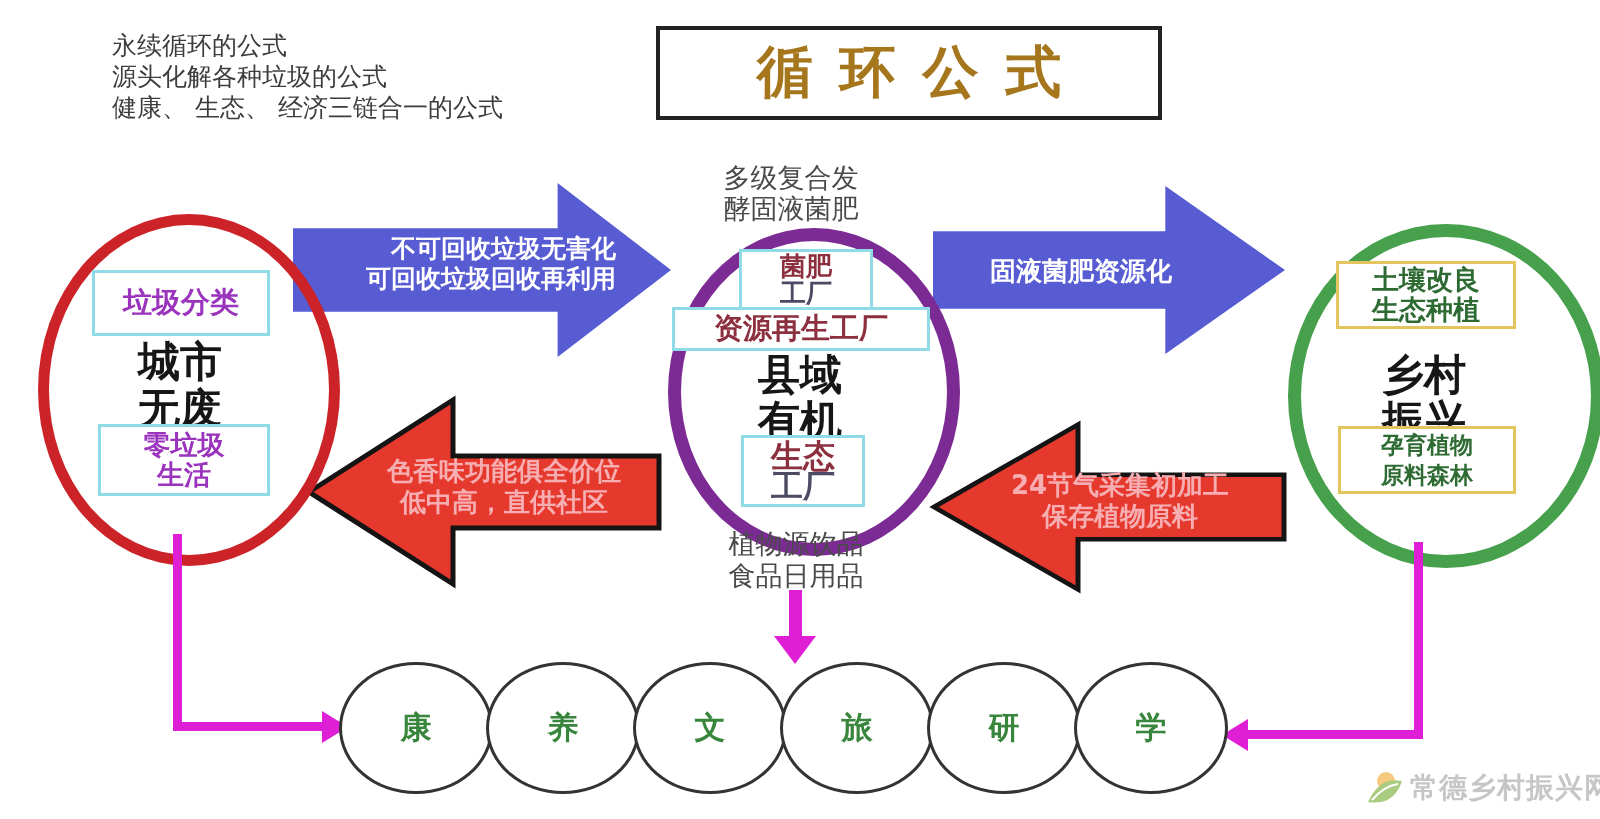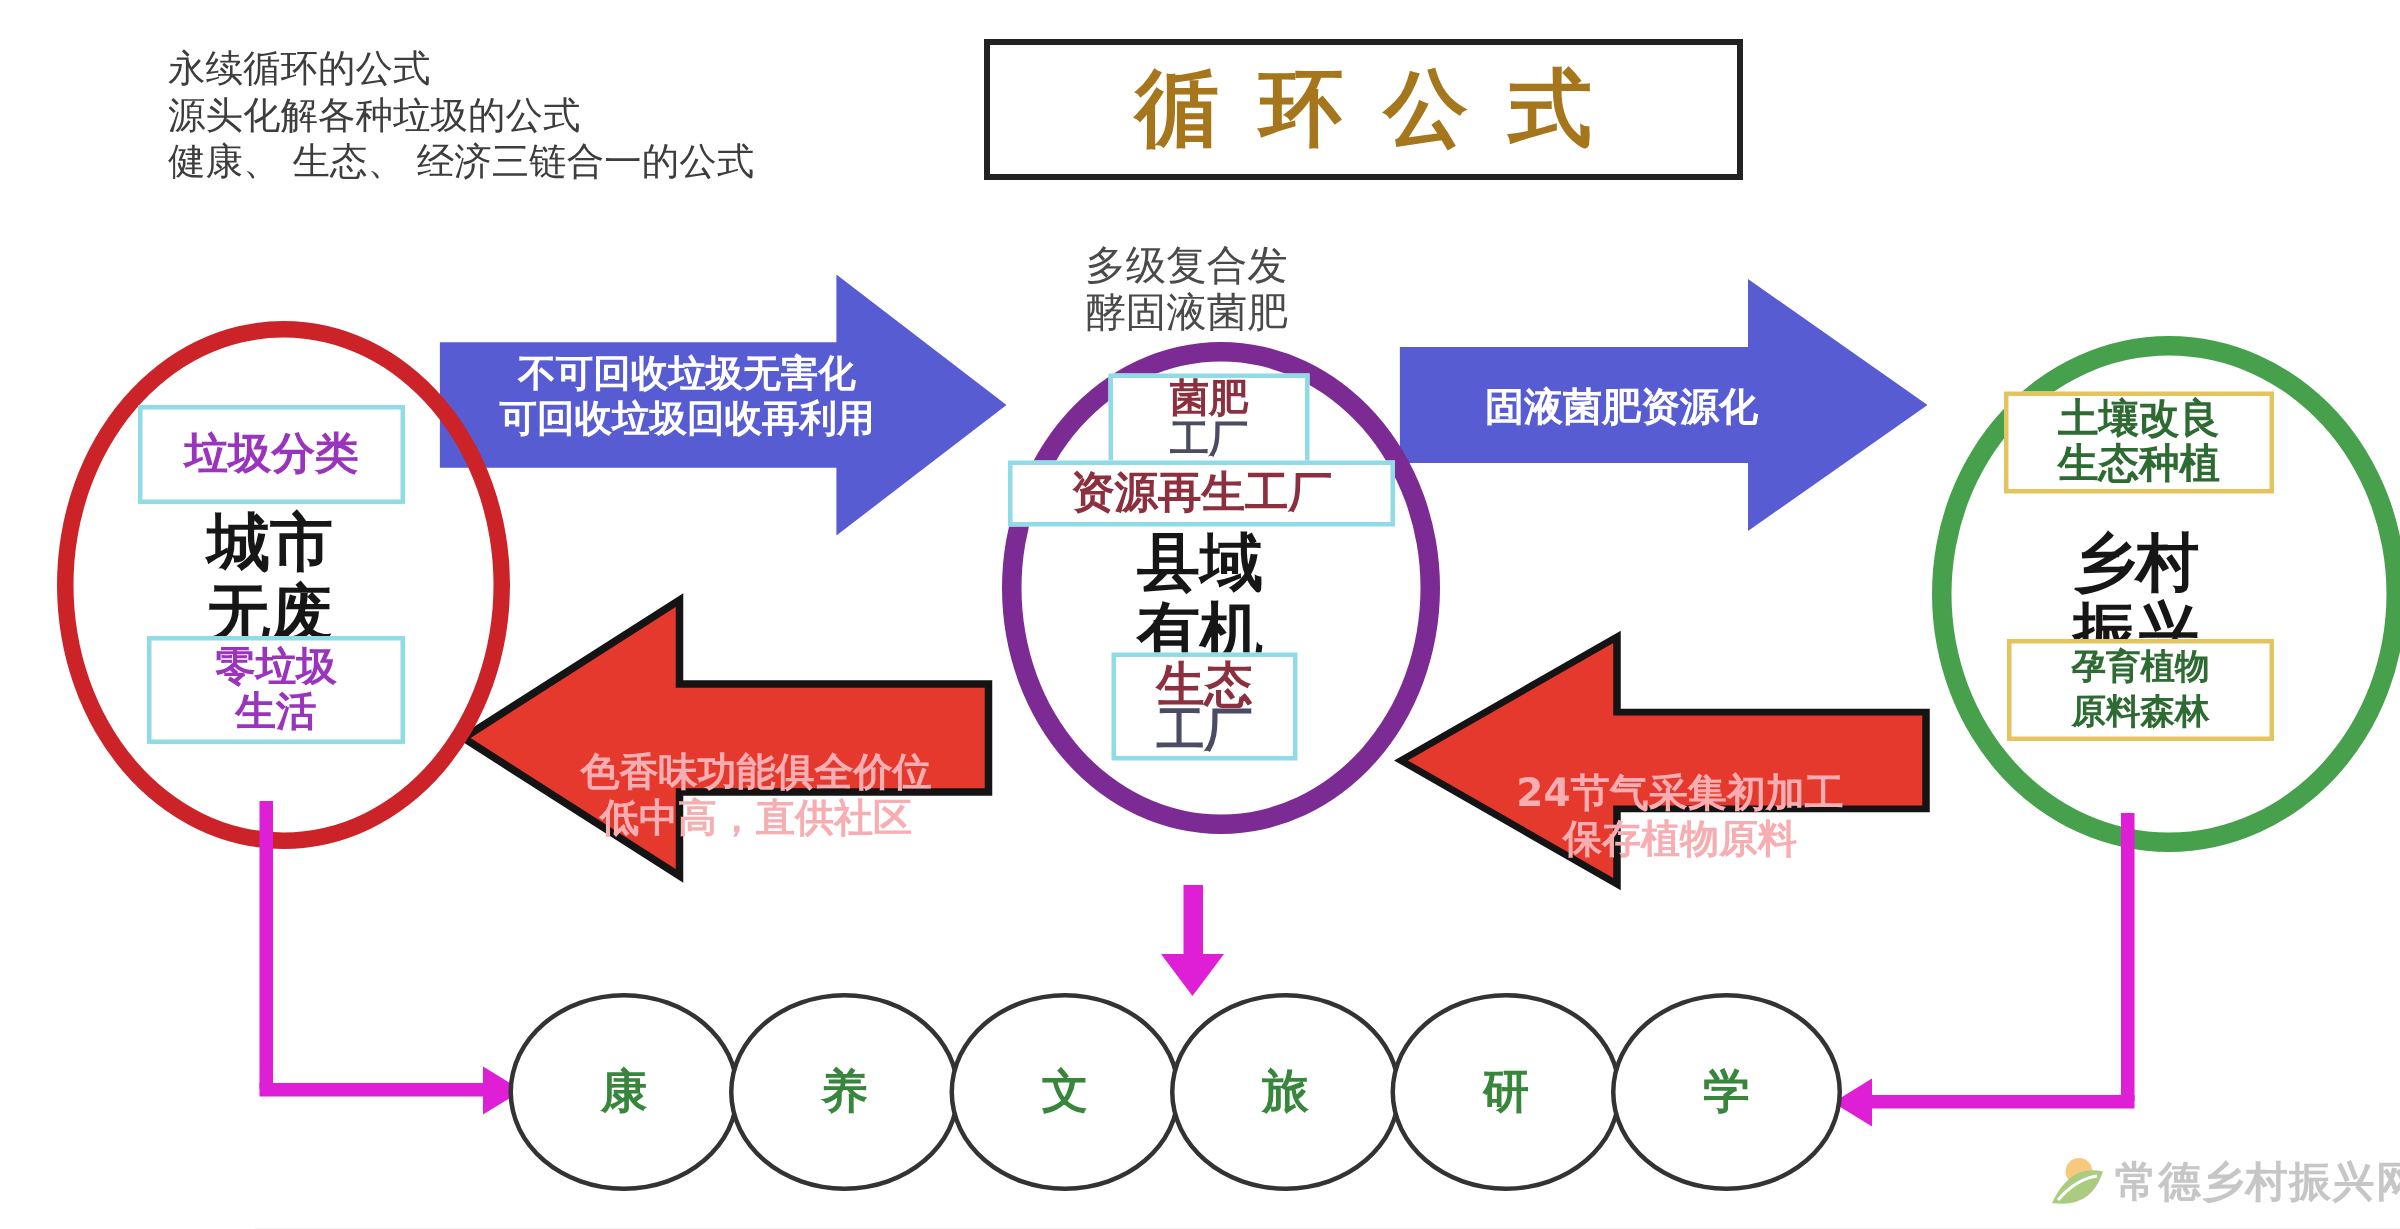--- a/index.html
+++ b/index.html
@@ -38,23 +38,23 @@
   }
   .note{ text-align:center;color:#4a4a4a;font-size:27px;line-height:31px;font-weight:500;}
   .note span, .tag span, .circle-name span{display:block;}
   
   .blue-arrow{background:#575cd3;}
   .blue-arrow-1{left:293px;top:183px;width:378px;height:174px;
     clip-path:polygon(0 26%,70% 26%,70% 0,100% 50%,70% 100%,70% 74%,0 74%);}
   .blue-arrow-2{left:933px;top:186px;width:352px;height:168px;
     clip-path:polygon(0 27%,66% 27%,66% 0,100% 50%,66% 100%,66% 73%,0 73%);}
   .arrow-text{color:#fff;font-weight:bold;text-align:center;}
-  .blue-text-1{left:300px;top:234px;width:316px;font-size:25px;line-height:30px;}
+  .blue-text-1{left:300px;top:234px;width:316px;font-size:25px;line-height:30px;text-align:right;}
   .blue-text-2{left:950px;top:254px;width:262px;font-size:26px;}
-  .red-text{color:#f7aeb2;font-weight:bold;text-align:center;font-size:26px;line-height:31px;margin-top:44px;}
+  .red-text{color:#f7aeb2;font-weight:bold;text-align:center;font-size:26px;line-height:31px;}
   .red-text-1{left:348px;top:456px;width:312px;}
   .red-text-2{left:970px;top:470px;width:300px;}
   
   .mag{background:#de1fd6;}
   .tri{width:0;height:0;}
   .tri-right{border-top:16px solid transparent;border-bottom:16px solid transparent;border-left:26px solid #de1fd6;}
   .tri-left{border-top:16px solid transparent;border-bottom:16px solid transparent;border-right:26px solid #de1fd6;}
   .tri-down{border-left:21px solid transparent;border-right:21px solid transparent;border-top:28px solid #de1fd6;}
   
   .mini-circle{
@@ -131,20 +131,24 @@
   <div class="abs tag tag-cyan" style="left:672px;top:307px;width:252px;height:38px;">
     <span class="txt-darkred" style="font-size:29px;">资源再生工厂</span>
   </div>
   <div class="abs circle-name" style="left:710px;top:352px;width:180px;line-height:46px;">
     <span>县域</span>
     <span>有机</span>
   </div>
   <div class="abs tag tag-cyan" style="left:741px;top:435px;width:118px;height:66px;font-size:32px;line-height:30px;">
     <span class="txt-darkred">生态</span>
     <span class="txt-darkslate">工厂</span>
+  </div>
+  <div class="abs note" style="left:670px;top:528px;width:252px;line-height:32px;">
+    <span>植物源饮品</span>
+    <span>食品日用品</span>
   </div>
 
   <div class="abs big-ellipse ellipse-green"></div>
   <div class="abs tag tag-gold" style="left:1336px;top:261px;width:174px;height:62px;font-size:27px;line-height:30px;">
     <span class="txt-green">土壤改良</span>
     <span class="txt-green">生态种植</span>
   </div>
   <div class="abs circle-name" style="left:1344px;top:352px;width:160px;line-height:46px;">
     <span>乡村</span>
     <span>振兴</span>

